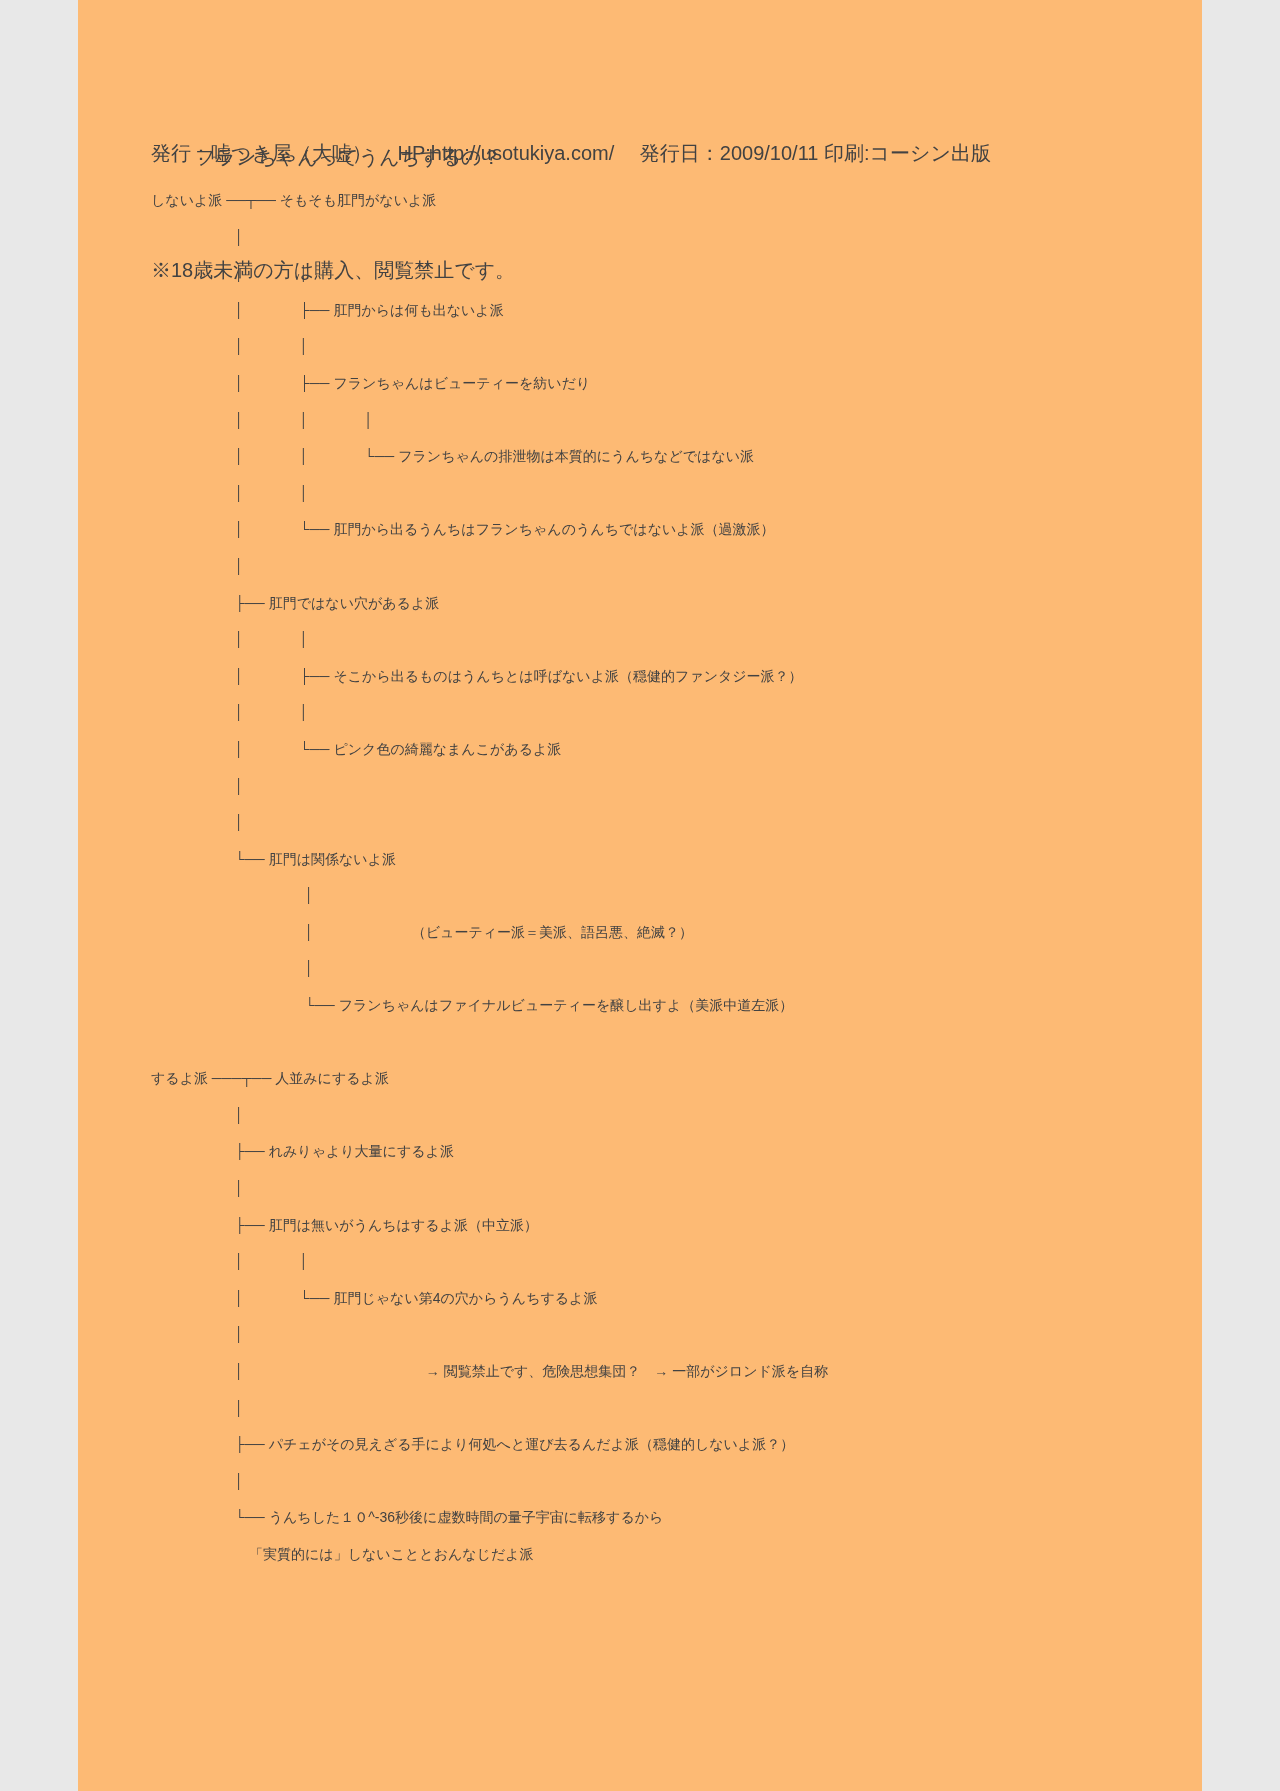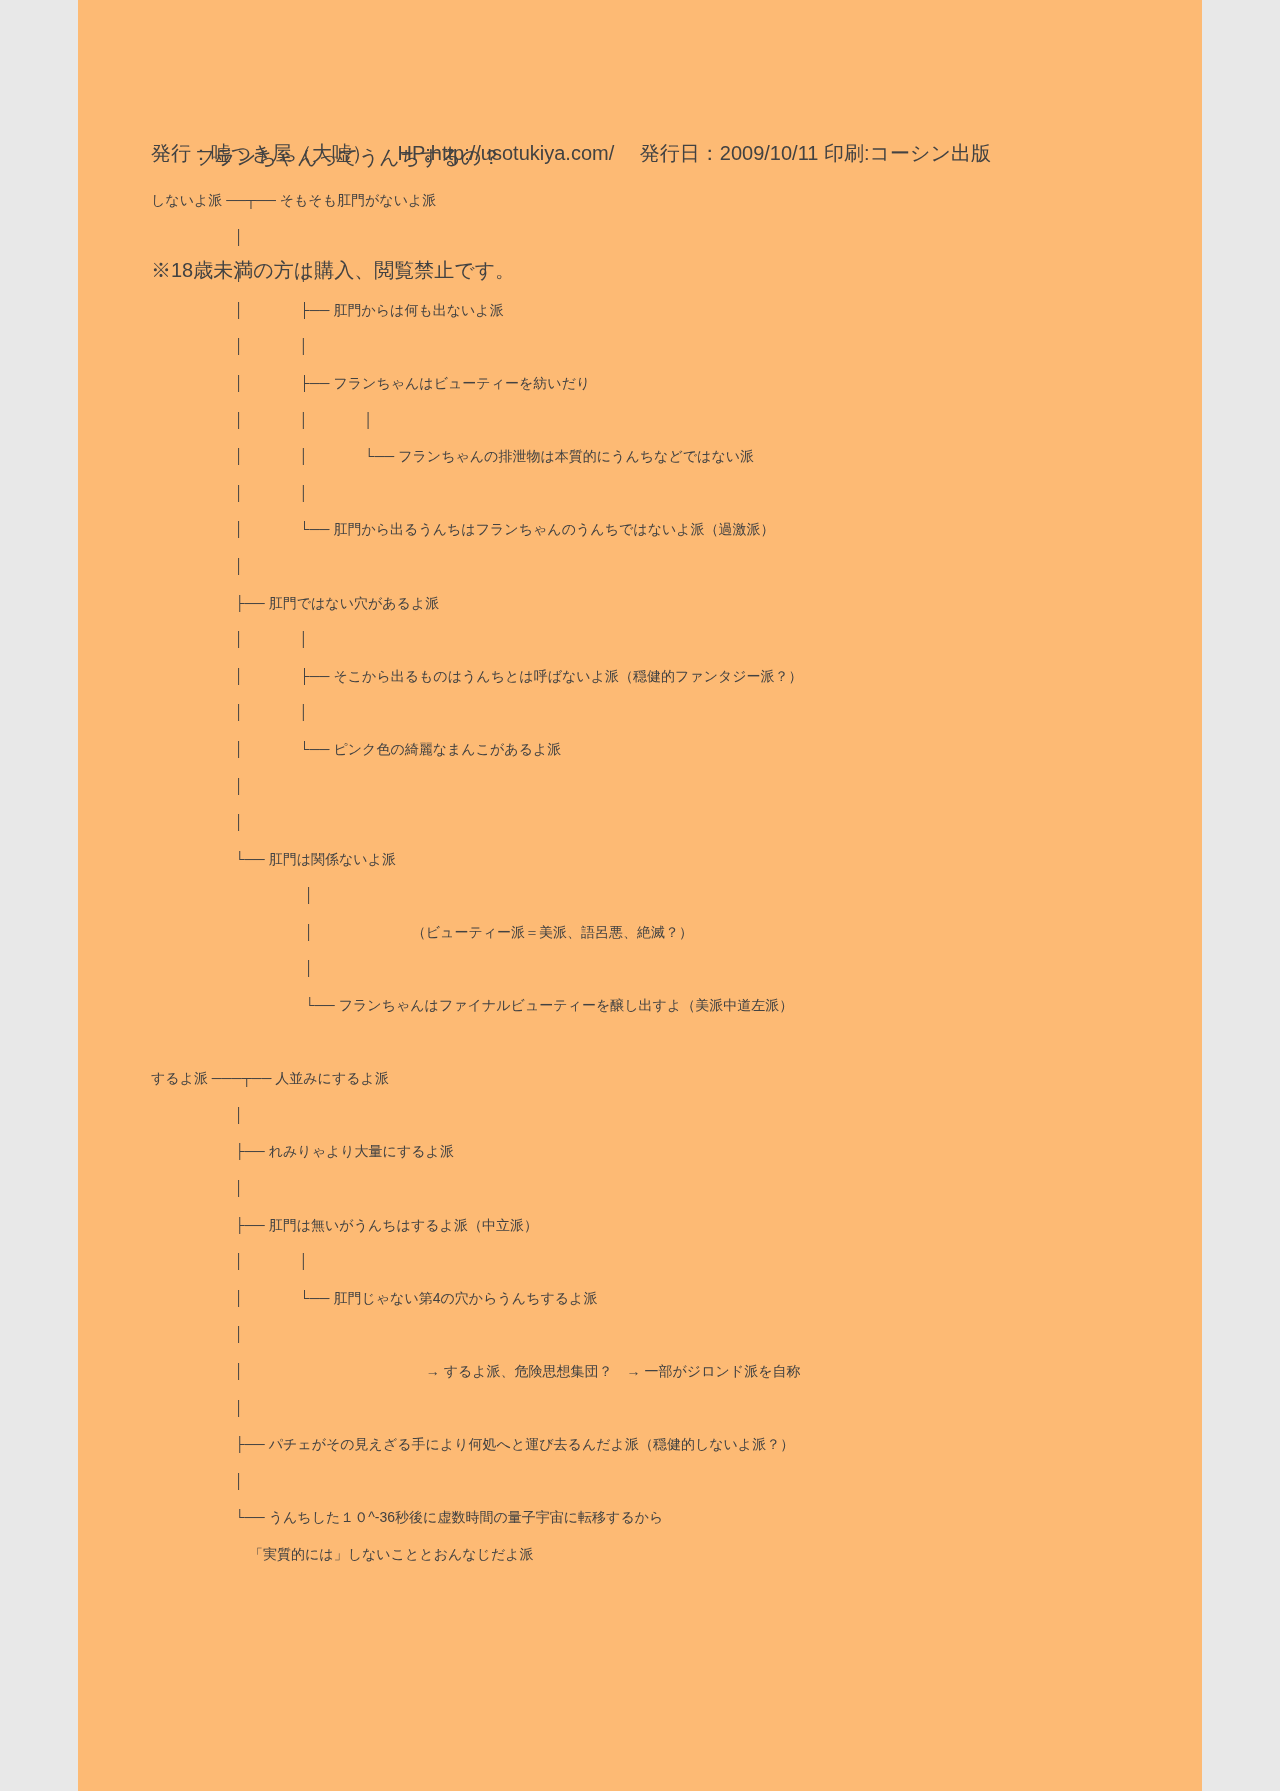--- a/index.html
+++ b/index.html
@@ -84,21 +84,21 @@
     <div class="tl">　　　　　　　　　　　└── フランちゃんはファイナルビューティーを醸し出すよ（美派中道左派）</div>
     <div class="tl"></div>
     <div class="tl">するよ派 ───┬── 人並みにするよ派</div>
     <div class="tl">　　　　　　│</div>
     <div class="tl">　　　　　　├── れみりゃより大量にするよ派</div>
     <div class="tl">　　　　　　│</div>
     <div class="tl">　　　　　　├── 肛門は無いがうんちはするよ派（中立派）</div>
     <div class="tl">　　　　　　│　　　　│</div>
     <div class="tl">　　　　　　│　　　　└── 肛門じゃない第4の穴からうんちするよ派</div>
     <div class="tl">　　　　　　│</div>
-    <div class="tl">　　　　　　│　　　　　　　　　　　　　→ するよ派、危険思想集団？　→ 一部がジロンド派を自称</div>
+    <div class="tl">　　　　　　│　　　　　　　　　　　　　→ 閲覧禁止です、危険思想集団？　→ 一部がジロンド派を自称</div>
     <div class="tl">　　　　　　│</div>
     <div class="tl">　　　　　　├── パチェがその見えざる手により何処へと運び去るんだよ派（穏健的しないよ派？）</div>
     <div class="tl">　　　　　　│</div>
     <div class="tl">　　　　　　└── うんちした１０^-36秒後に虚数時間の量子宇宙に転移するから</div>
     <div class="tl">　　　　　　　「実質的には」しないこととおんなじだよ派</div>
   </div>
 
 </div>
 
 </body></html>

